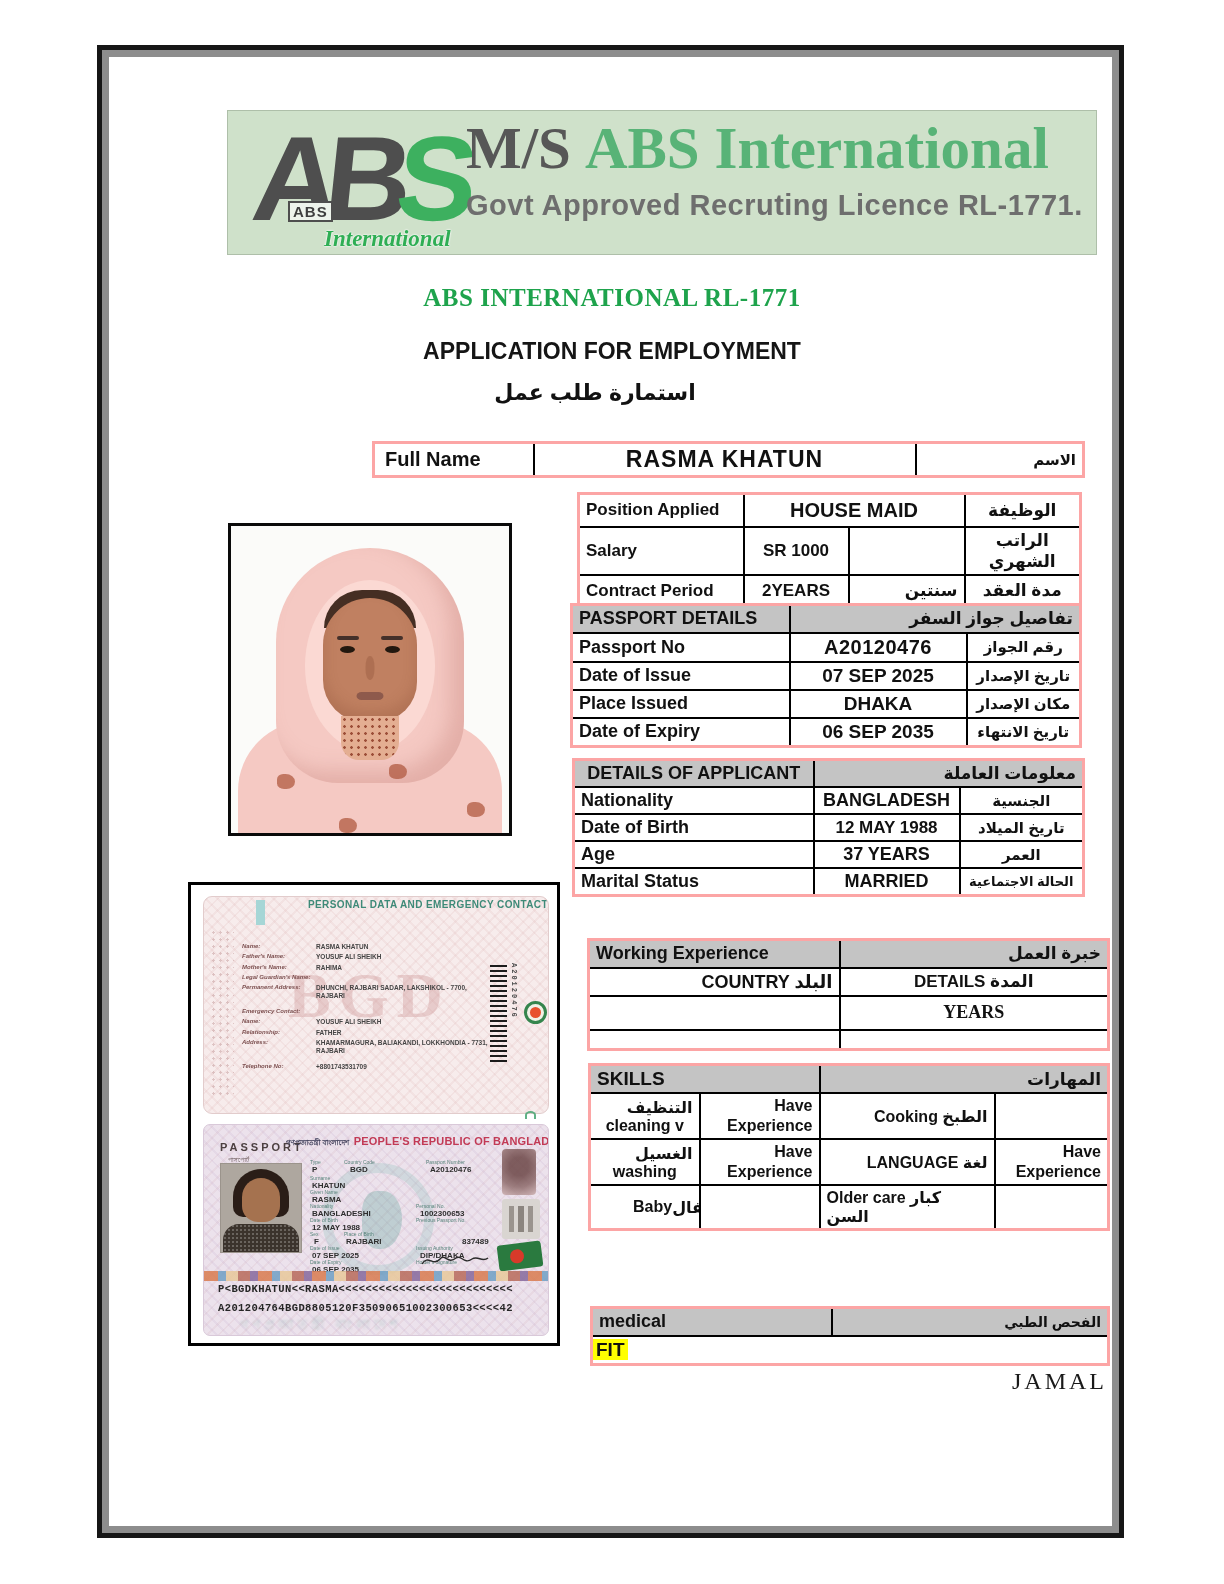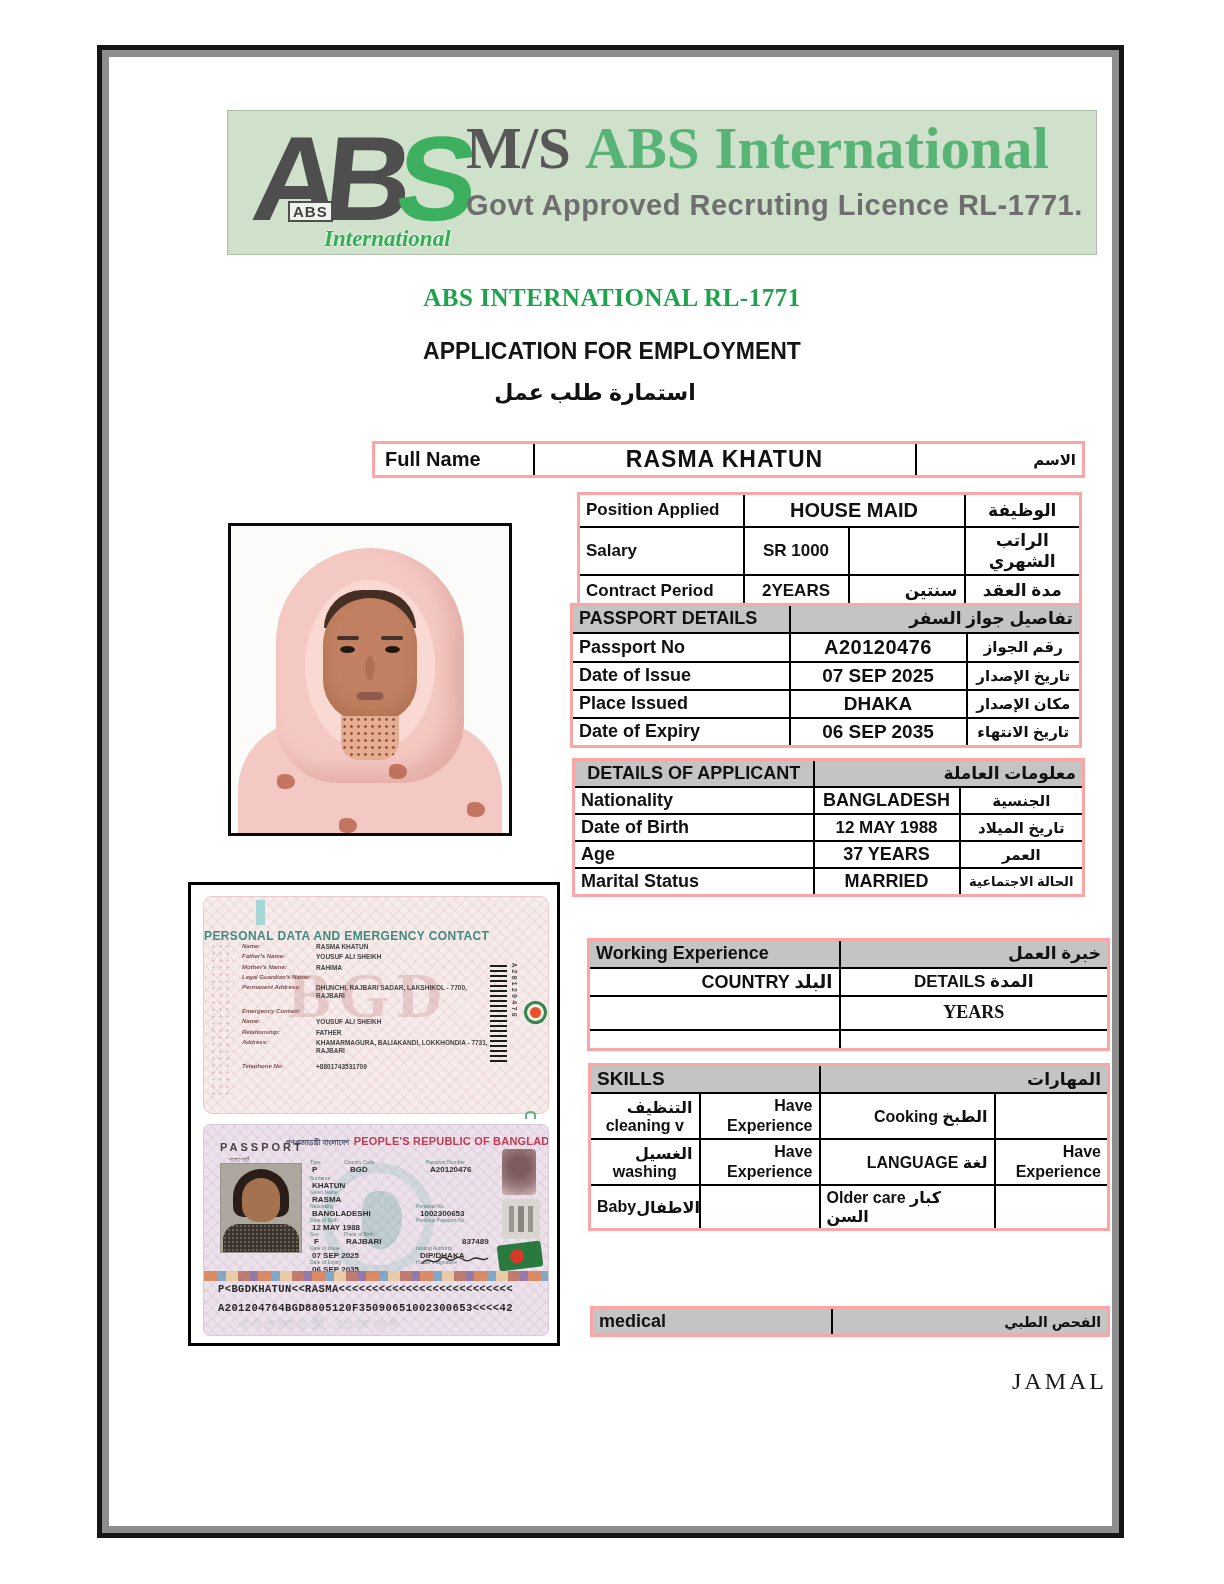--- a/index.html
+++ b/index.html
@@ -69,21 +69,21 @@
   .applicant-t td { height:26px; }
 
   .workexp-t { left:587px; top:938px; width:520px; }
   .serif-b { font-family:"Liberation Serif","DejaVu Serif",serif; font-size:19px; }
 
   .skills-t { left:588px; top:1063px; width:519px; }
   .skills-t td { font-size:16px; padding:1px 5px; }
   .cell-2line .l1 { display:block; text-align:right; }
   .cell-2line .l2 { display:block; text-align:center; }
   .exp-cell { text-align:right; line-height:1.25; }
-  .split-cell { display:flex; justify-content:space-between; }
+  .split-cell { display:flex; justify-content:space-between;margin-left:36px; }
 
   .medical-t { left:590px; top:1258px; width:517px;margin-top:48px; }
   .fit-badge { background:#ffff00; padding:0 3px; font-size:19px; font-weight:bold; }
 
   .footer-name { position:absolute; left:1012px; top:1368px;
     font-family:"Liberation Serif","DejaVu Serif",serif; font-size:24px; color:#1a1a1a;
     letter-spacing:3px; }
 
   
   .photo-frame { position:absolute; left:228px; top:523px; width:284px; height:313px;
@@ -119,22 +119,22 @@
 
   
   .scan { position:absolute; left:188px; top:882px; width:372px; height:464px;
     border:3px solid #000; background:#fff; }
   .scan-page1 { position:absolute; left:12px; top:11px; width:346px; height:218px;
     background:#f7ecec;
     background-image:repeating-linear-gradient(45deg, rgba(215,165,165,.14) 0 2px, transparent 2px 8px),
       repeating-linear-gradient(-45deg, rgba(215,165,165,.14) 0 2px, transparent 2px 8px);
     border-radius:9px; border:1px solid #e2cccc; overflow:hidden; }
   .teal-tab { position:absolute; left:52px; top:3px; width:9px; height:25px; background:#a6d6d6; }
-  .pd-header { position:absolute; left:0; top:32px; width:100%; text-align:left;
-    color:#3e8a78; font-weight:bold; font-size:12px; letter-spacing:.4px; }
+  .pd-header { position:absolute; left:0; top:2px; width:100%; text-align:right;
+    color:#3e8a78; font-weight:bold; font-size:10px; letter-spacing:.4px; }
   .braille { position:absolute; left:6px; top:32px; width:24px; height:168px;
     background-image:radial-gradient(#c9a3a3 1px, transparent 1.4px); background-size:7px 7px;
     opacity:.55; }
   .pd-fields { position:absolute; left:38px; top:46px; width:252px; }
   .pd-row { display:flex; margin-bottom:3px; line-height:1.15; }
   .pd-row .pl { width:74px; flex:0 0 74px; font-size:6px; font-style:italic; color:#7c5050;
     font-weight:bold; }
   .pd-row .pv { flex:1; font-size:6.5px; color:#454545; font-weight:bold; }
   .pd-gap { height:6px; }
   .bgd-wm { position:absolute; left:84px; top:62px;
@@ -427,20 +427,25 @@
 <table class="form medical-t">
   <colgroup>
       <col style="width:240px">
       <col style="width:277px">
     </colgroup>
   <tbody>
       <tr>
     <td class="hdr lab" style="height:28px">medical</td>
     <td class="hdr ar-r" style="font-size:14px; letter-spacing:1px">الفحص الطبي</td>
   </tr>
+  <tr>
+    <td colspan="2" style="height:26px; padding-left:0">
+      <span class="fit-badge">FIT</span>
+    </td>
+  </tr>
 </tbody>
   </table>
 
 <div class="scan">
 
   <div class="scan-page1">
     <div class="teal-tab"></div>
     <div class="pd-header">PERSONAL DATA AND EMERGENCY CONTACT</div>
     <div class="braille"></div>
     <div class="bgd-wm">BGD</div>

